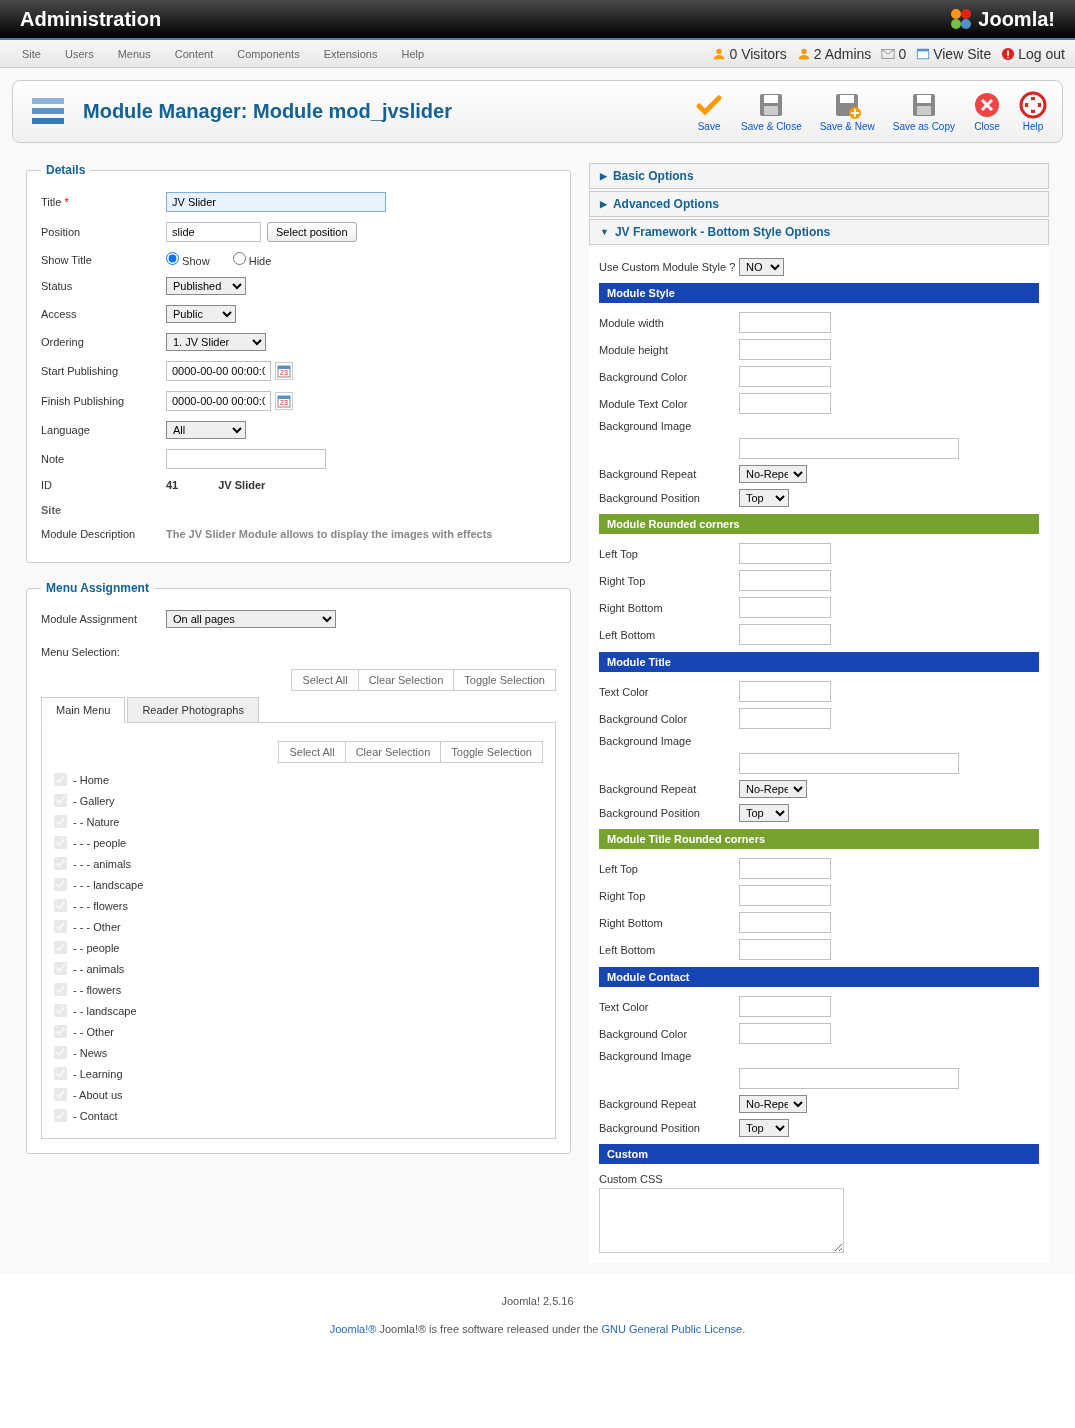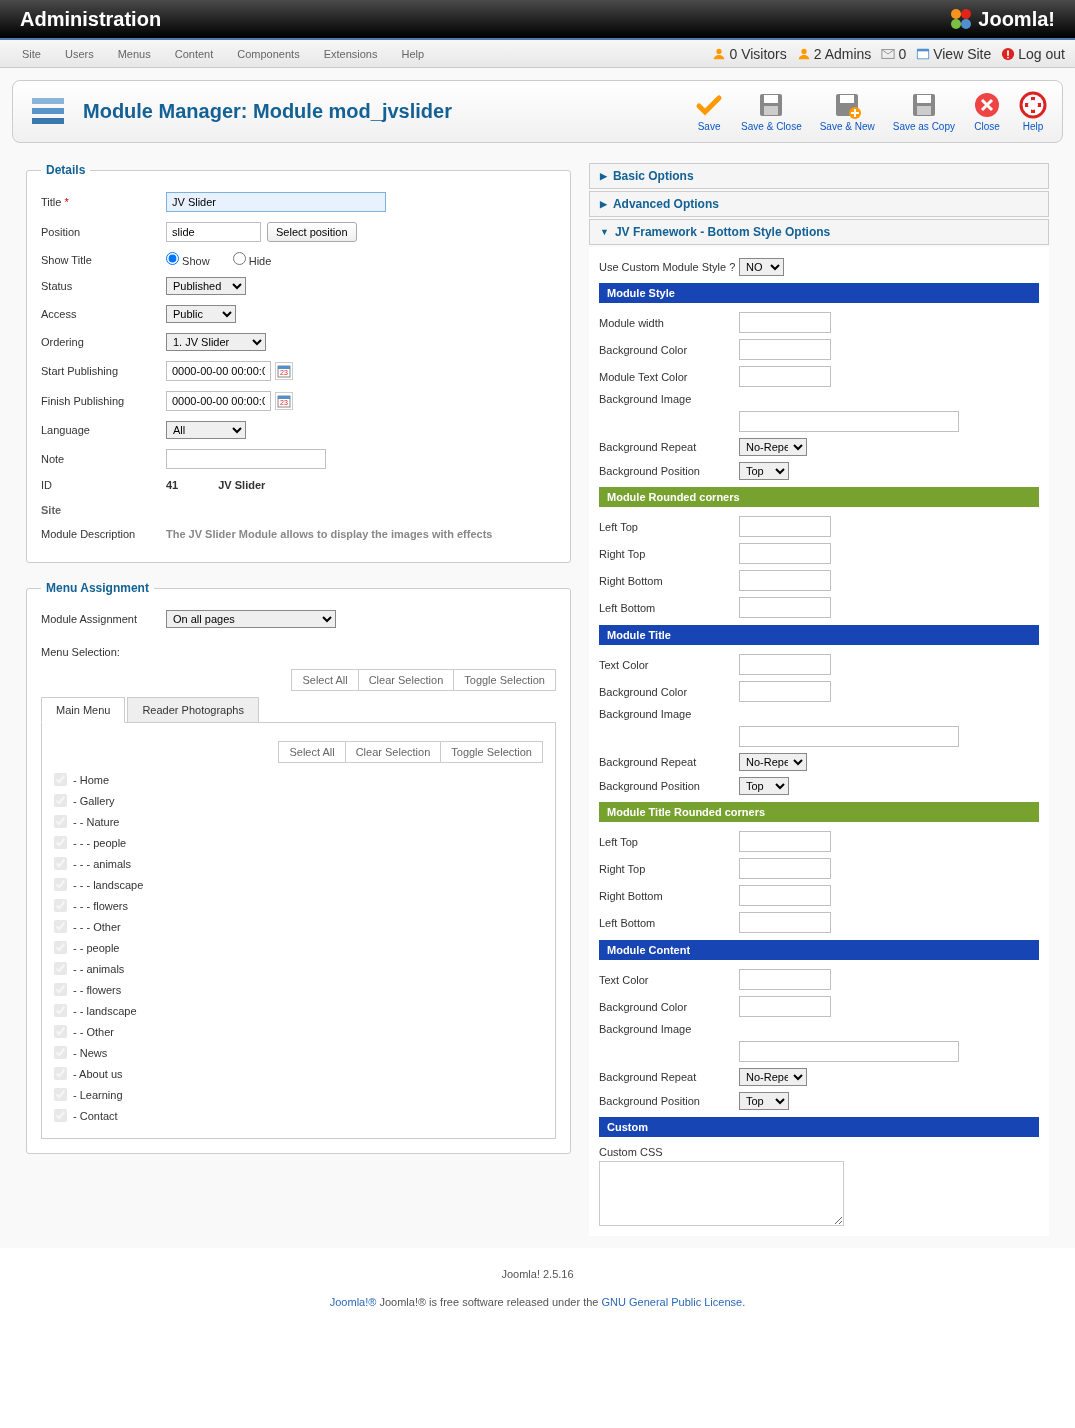--- a/index.html
+++ b/index.html
@@ -338,25 +338,25 @@
               <div class="menu-item">
                 <input type="checkbox" disabled="" checked="" style="">
                 <span>- - Other</span>
               </div>
               <div class="menu-item">
                 <input type="checkbox" disabled="" checked="" style="">
                 <span>- News</span>
               </div>
               <div class="menu-item">
                 <input type="checkbox" disabled="" checked="" style="">
+                <span>- Learning</span>
+              </div>
+              <div class="menu-item">
+                <input type="checkbox" disabled="" checked="" style="">
                 <span>- About us</span>
-              </div>
-              <div class="menu-item">
-                <input type="checkbox" disabled="" checked="" style="">
-                <span>- Learning</span>
               </div>
               <div class="menu-item">
                 <input type="checkbox" disabled="" checked="" style="">
                 <span>- Contact</span>
               </div>
             </div>
         </div>
       </fieldset>
     </div>
 
@@ -378,20 +378,24 @@
             <label>Use Custom Module Style ?</label>
             <select style="width:45px"><option>NO</option></select>
           </div>
 
         <div class="section-head blue-head">Module Style</div>
         <div class="opt-row">
             <label>Module width</label>
             <input type="text" style="">
           </div>
         <div class="opt-row">
+            <label>Module height</label>
+            <input type="text" style="">
+          </div>
+        <div class="opt-row">
             <label>Background Color</label>
             <input type="text" style="">
           </div>
         <div class="opt-row">
             <label>Module Text Color</label>
             <input type="text" style="">
           </div>
         <div class="opt-row opt-row-wide">
             <label>Background Image</label>
           </div>
@@ -462,21 +466,21 @@
           </div>
         <div class="opt-row">
             <label>Right Bottom</label>
             <input type="text" style="">
           </div>
         <div class="opt-row">
             <label>Left Bottom</label>
             <input type="text" style="">
           </div>
 
-        <div class="section-head blue-head">Module Content</div>
+        <div class="section-head blue-head">Module Contact</div>
         <div class="opt-row">
             <label>Text Color</label>
             <input type="text" style="">
           </div>
         <div class="opt-row">
             <label>Background Color</label>
             <input type="text" style="">
           </div>
         <div class="opt-row opt-row-wide">
             <label>Background Image</label>

